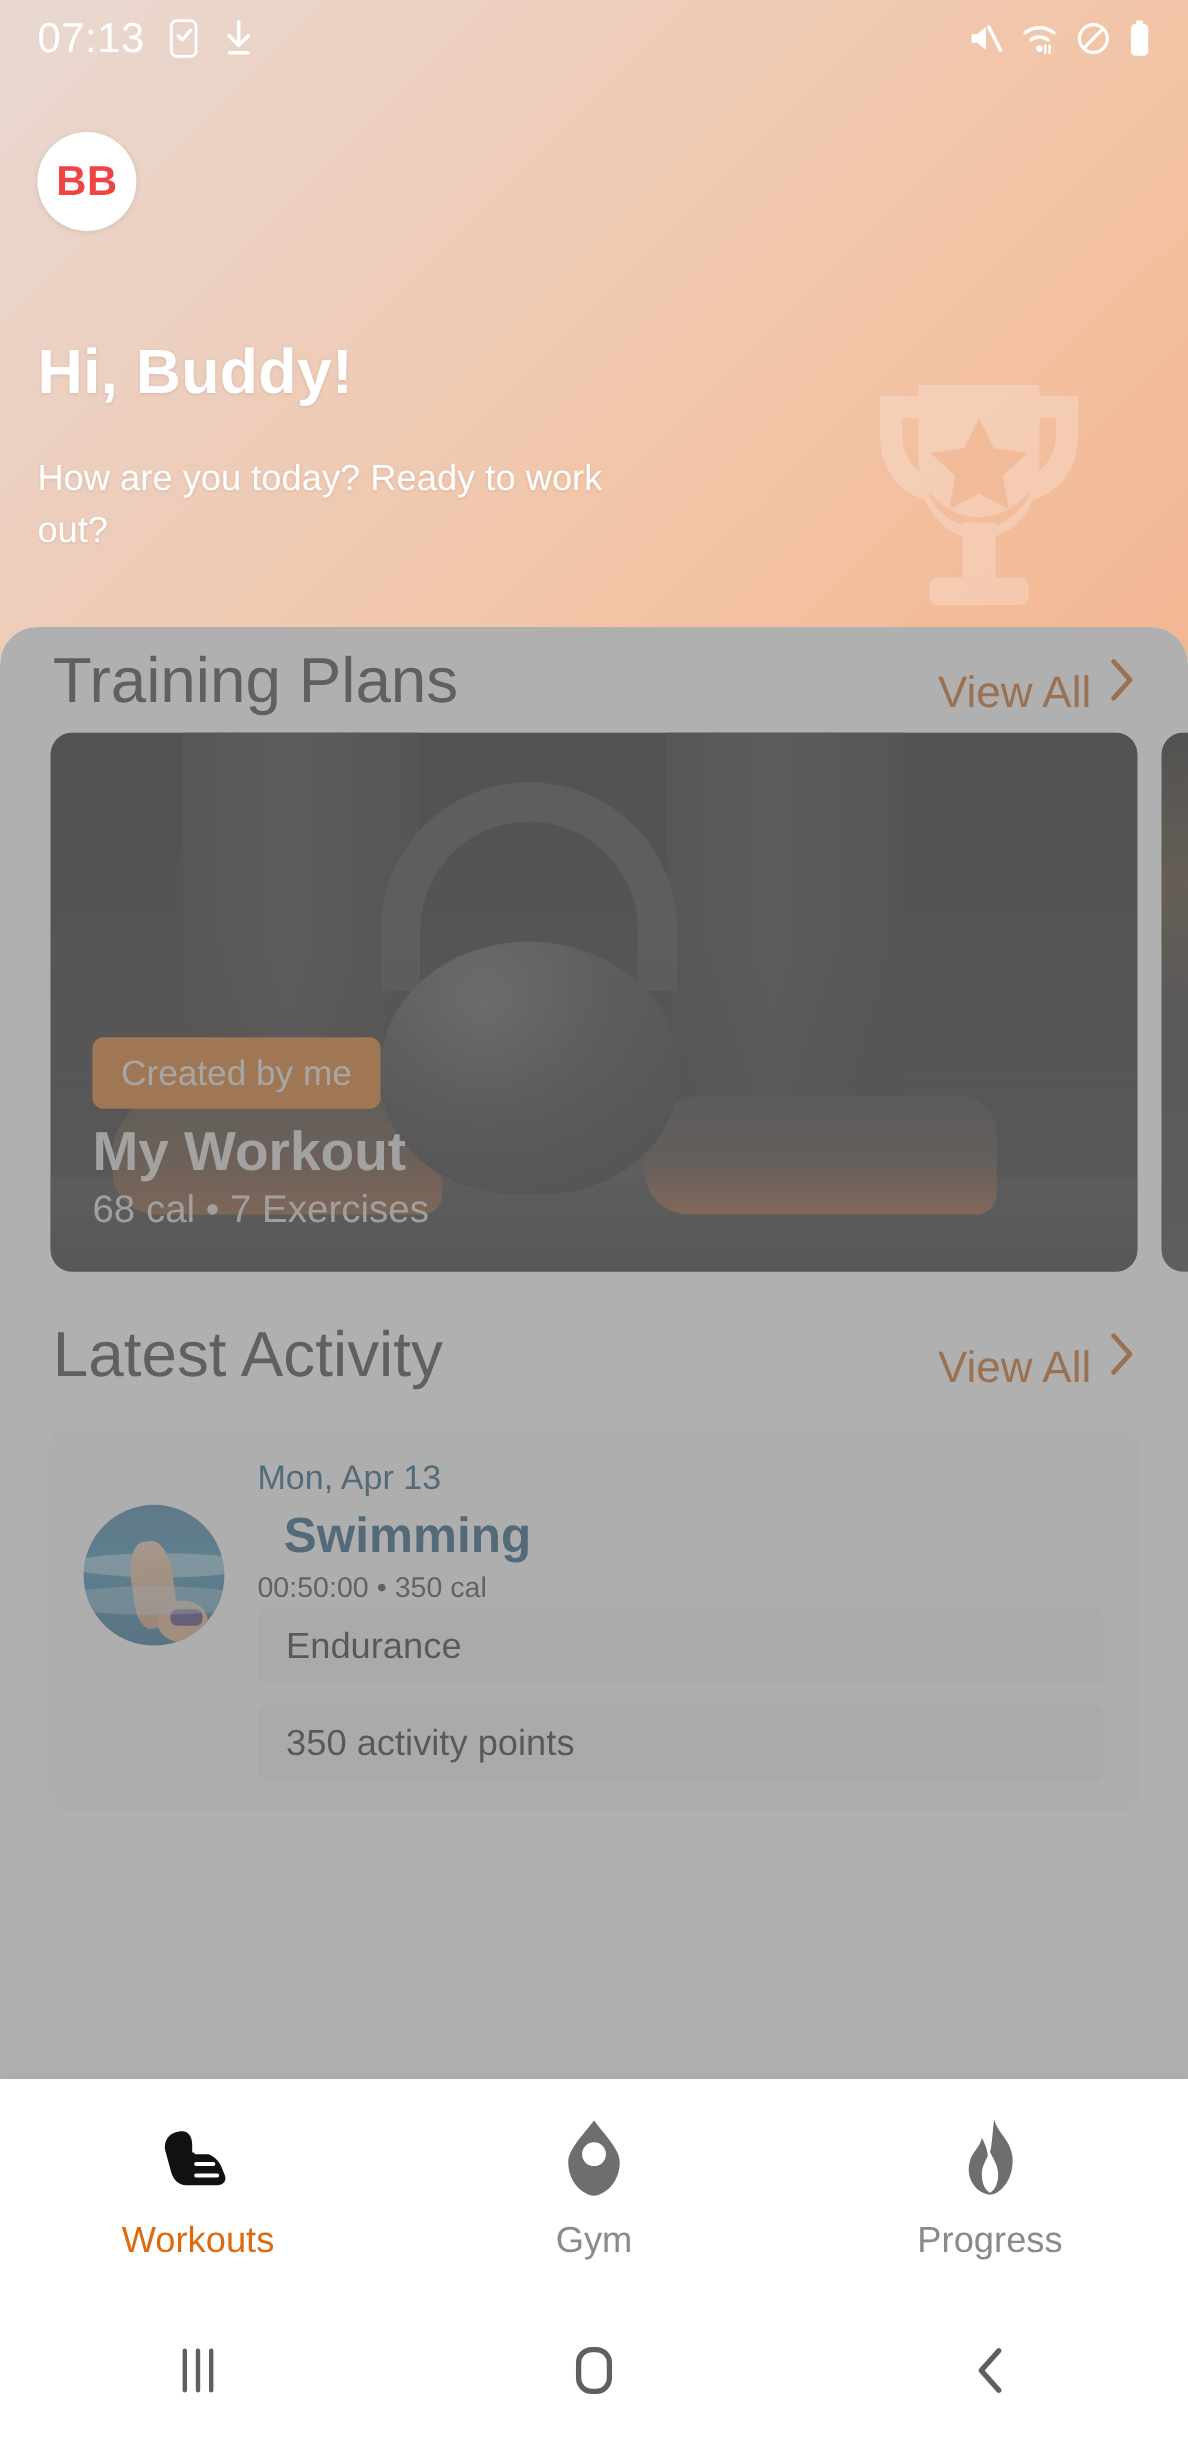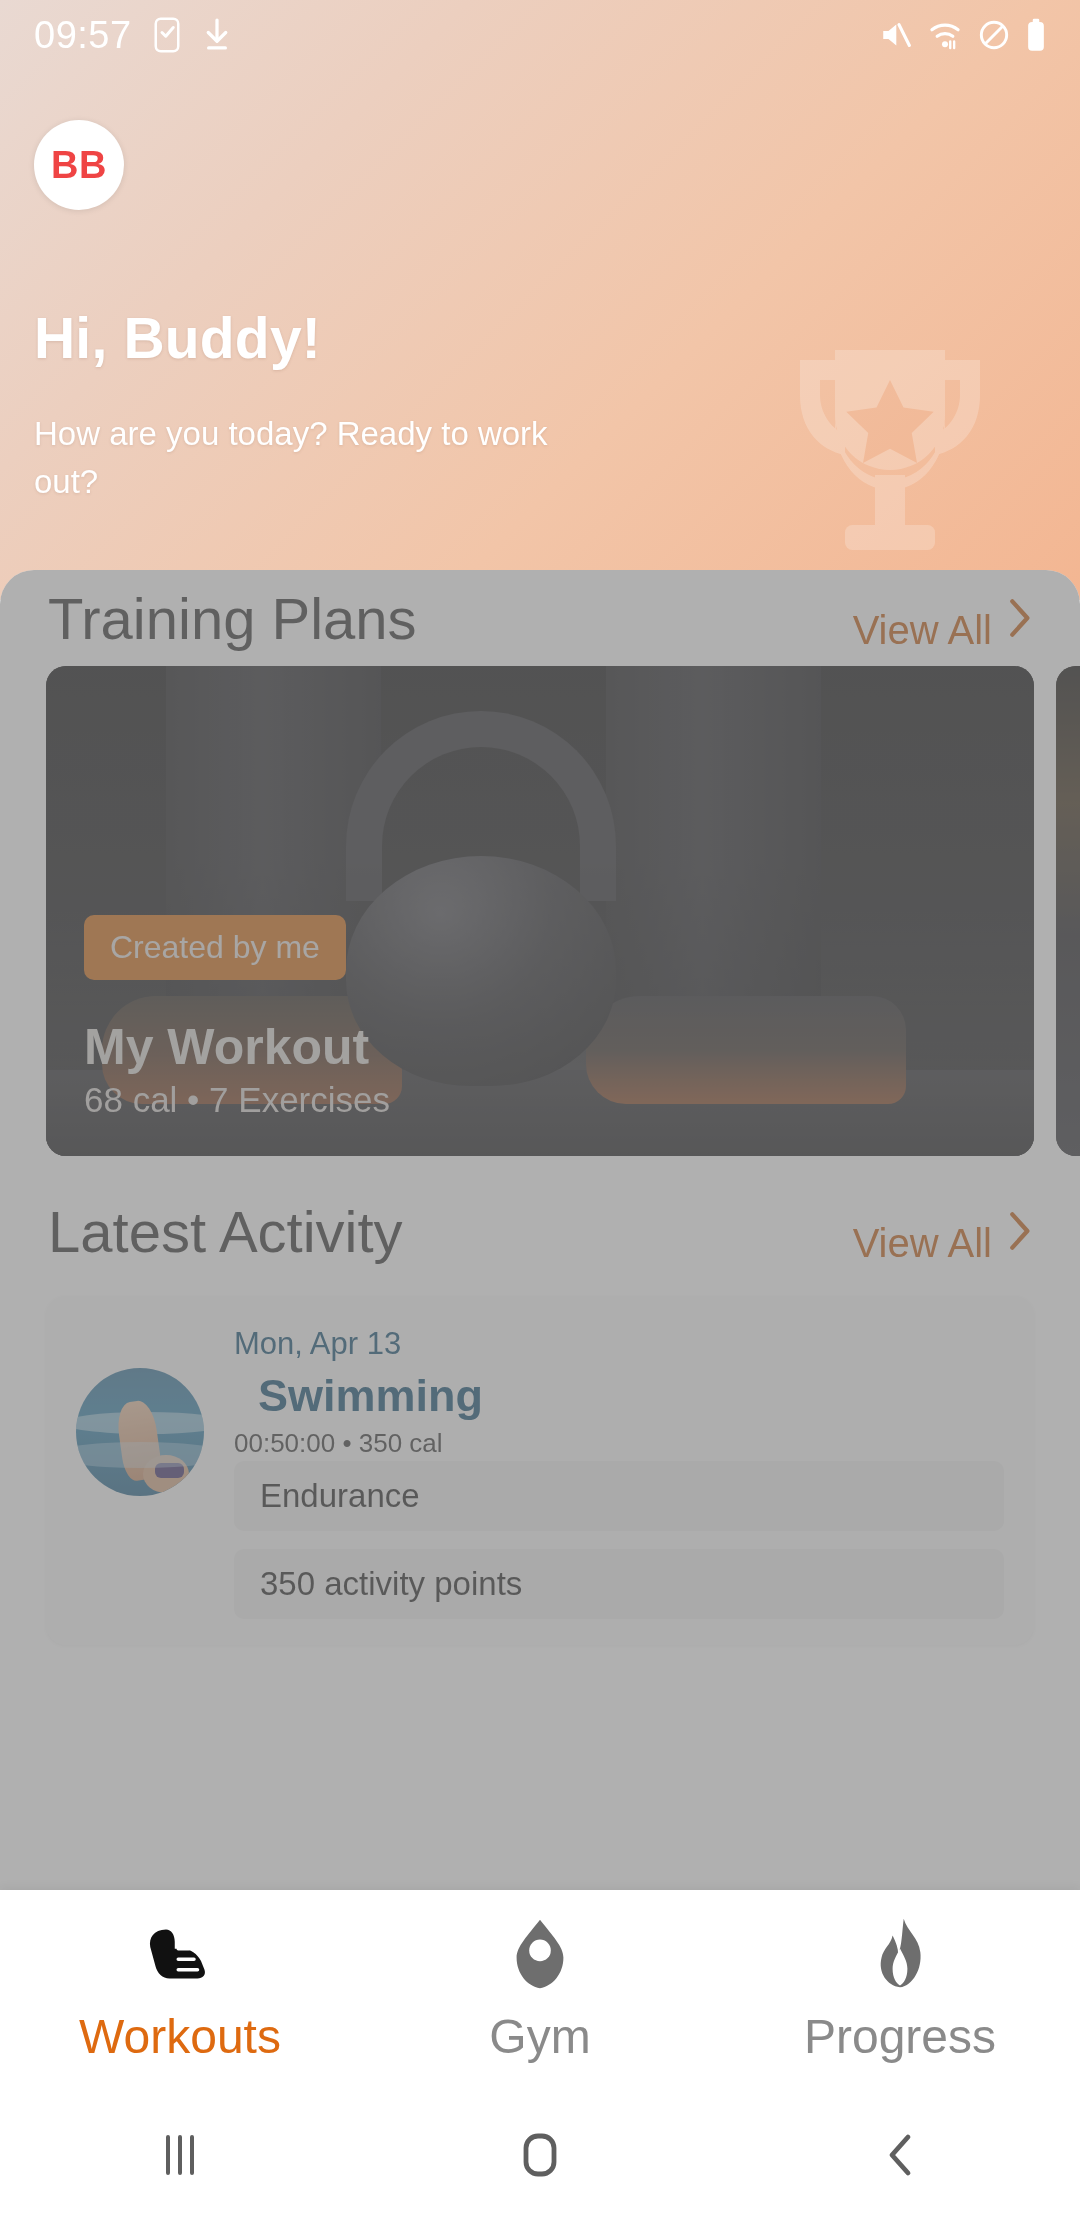--- a/index.html
+++ b/index.html
@@ -111,21 +111,21 @@
     position:absolute; left:0; bottom:0; width:100%; height:86px;
     background:linear-gradient(180deg,#3a3a40,#2a2a2e);
   }
   .card-scrim { position:absolute; inset:0; background:linear-gradient(180deg, rgba(0,0,0,.05) 40%, rgba(0,0,0,.45) 100%); }
 
   .card-overlay { position:absolute; left:38px; bottom:36px; right:38px; }
   .badge {
     display:inline-block; background:#d2690f; color:#e9e4e0;
     font-size:32px; padding:14px 26px; border-radius:10px; margin-bottom:10px;
   }
-  .card-title { font-size:50px; font-weight:bold; color:#dcd9d6; margin-bottom:4px;margin-top:28px; }
+  .card-title { font-size:50px; font-weight:bold; color:#dcd9d6; margin-bottom:4px; }
   .card-sub { font-size:35px; color:#d7d3cf; }
 
   .peek-bg {
     position:absolute; inset:0;
     background:linear-gradient(180deg,#0c0a08 0%,#3a2a14 28%,#1b1a1e 55%,#2a2a30 100%);
   }
 
   
   .activity-list { padding:0 46px; }
   .activity-card {
@@ -163,21 +163,21 @@
   
   .bottomnav {
     position:absolute; left:0; bottom:130px; width:1080px; height:200px;
     background:#ffffff; display:flex; align-items:center;
     box-shadow:0 -2px 10px rgba(0,0,0,.06);
   }
   .navitem {
     flex:1 1 0; display:flex; flex-direction:column; align-items:center; gap:18px;
   }
   .navicon { width:72px; height:74px; display:flex; align-items:center; justify-content:center; }
-  .navlabel { font-size:48px; color:#8a8a8a; }
+  .navlabel { font-size:33px; color:#8a8a8a; }
   .navitem.active .navlabel { color:#de6a10; }
 
   
   .sysnav {
     position:absolute; left:0; bottom:0; width:1080px; height:130px;
     background:#ffffff; display:flex; align-items:center;
   }
   .sysbtn { flex:1 1 0; display:flex; align-items:center; justify-content:center; }
 </style>
 </head>
@@ -194,21 +194,21 @@
         <path d="M30 12 H14 v14 c0 14 8 22 18 24 v-8 c-6-3-10-9-10-16 V20 h8 z" fill="#fff"></path>
         <path d="M70 12 H86 v14 c0 14-8 22-18 24 v-8 c6-3 10-9 10-16 V20 h-8 z" fill="#fff"></path>
         <rect x="44" y="58" width="12" height="20" fill="#fff"></rect>
         <rect x="32" y="78" width="36" height="10" rx="3" fill="#fff"></rect>
         <path d="M50 20 l5.4 11 12.1 1.7 -8.8 8.5 2.1 12 -10.8-5.7 -10.8 5.7 2.1-12 -8.8-8.5 12.1-1.7 z" fill="#f0b08a"></path>
       </svg>
     </div>
 
     <div class="statusbar">
       <div class="sb-left">
-        <span class="sb-time">09:57</span>
+        <span class="sb-time">07:13</span>
         <svg class="sb-ico" width="30" height="38" viewBox="0 0 24 30">
           <rect x="3" y="2" width="18" height="26" rx="4" fill="none" stroke="#fff" stroke-width="2"></rect>
           <path d="M8 13 l3 3 l6 -7" fill="none" stroke="#fff" stroke-width="2.4" stroke-linecap="round" stroke-linejoin="round"></path>
         </svg>
         <svg class="sb-ico" width="30" height="38" viewBox="0 0 24 30">
           <path d="M12 3 v16" stroke="#fff" stroke-width="2.6" stroke-linecap="round"></path>
           <path d="M5 13 l7 7 l7 -7" fill="none" stroke="#fff" stroke-width="2.6" stroke-linecap="round" stroke-linejoin="round"></path>
           <rect x="4" y="24" width="16" height="2.6" rx="1.3" fill="#fff"></rect>
         </svg>
       </div>

